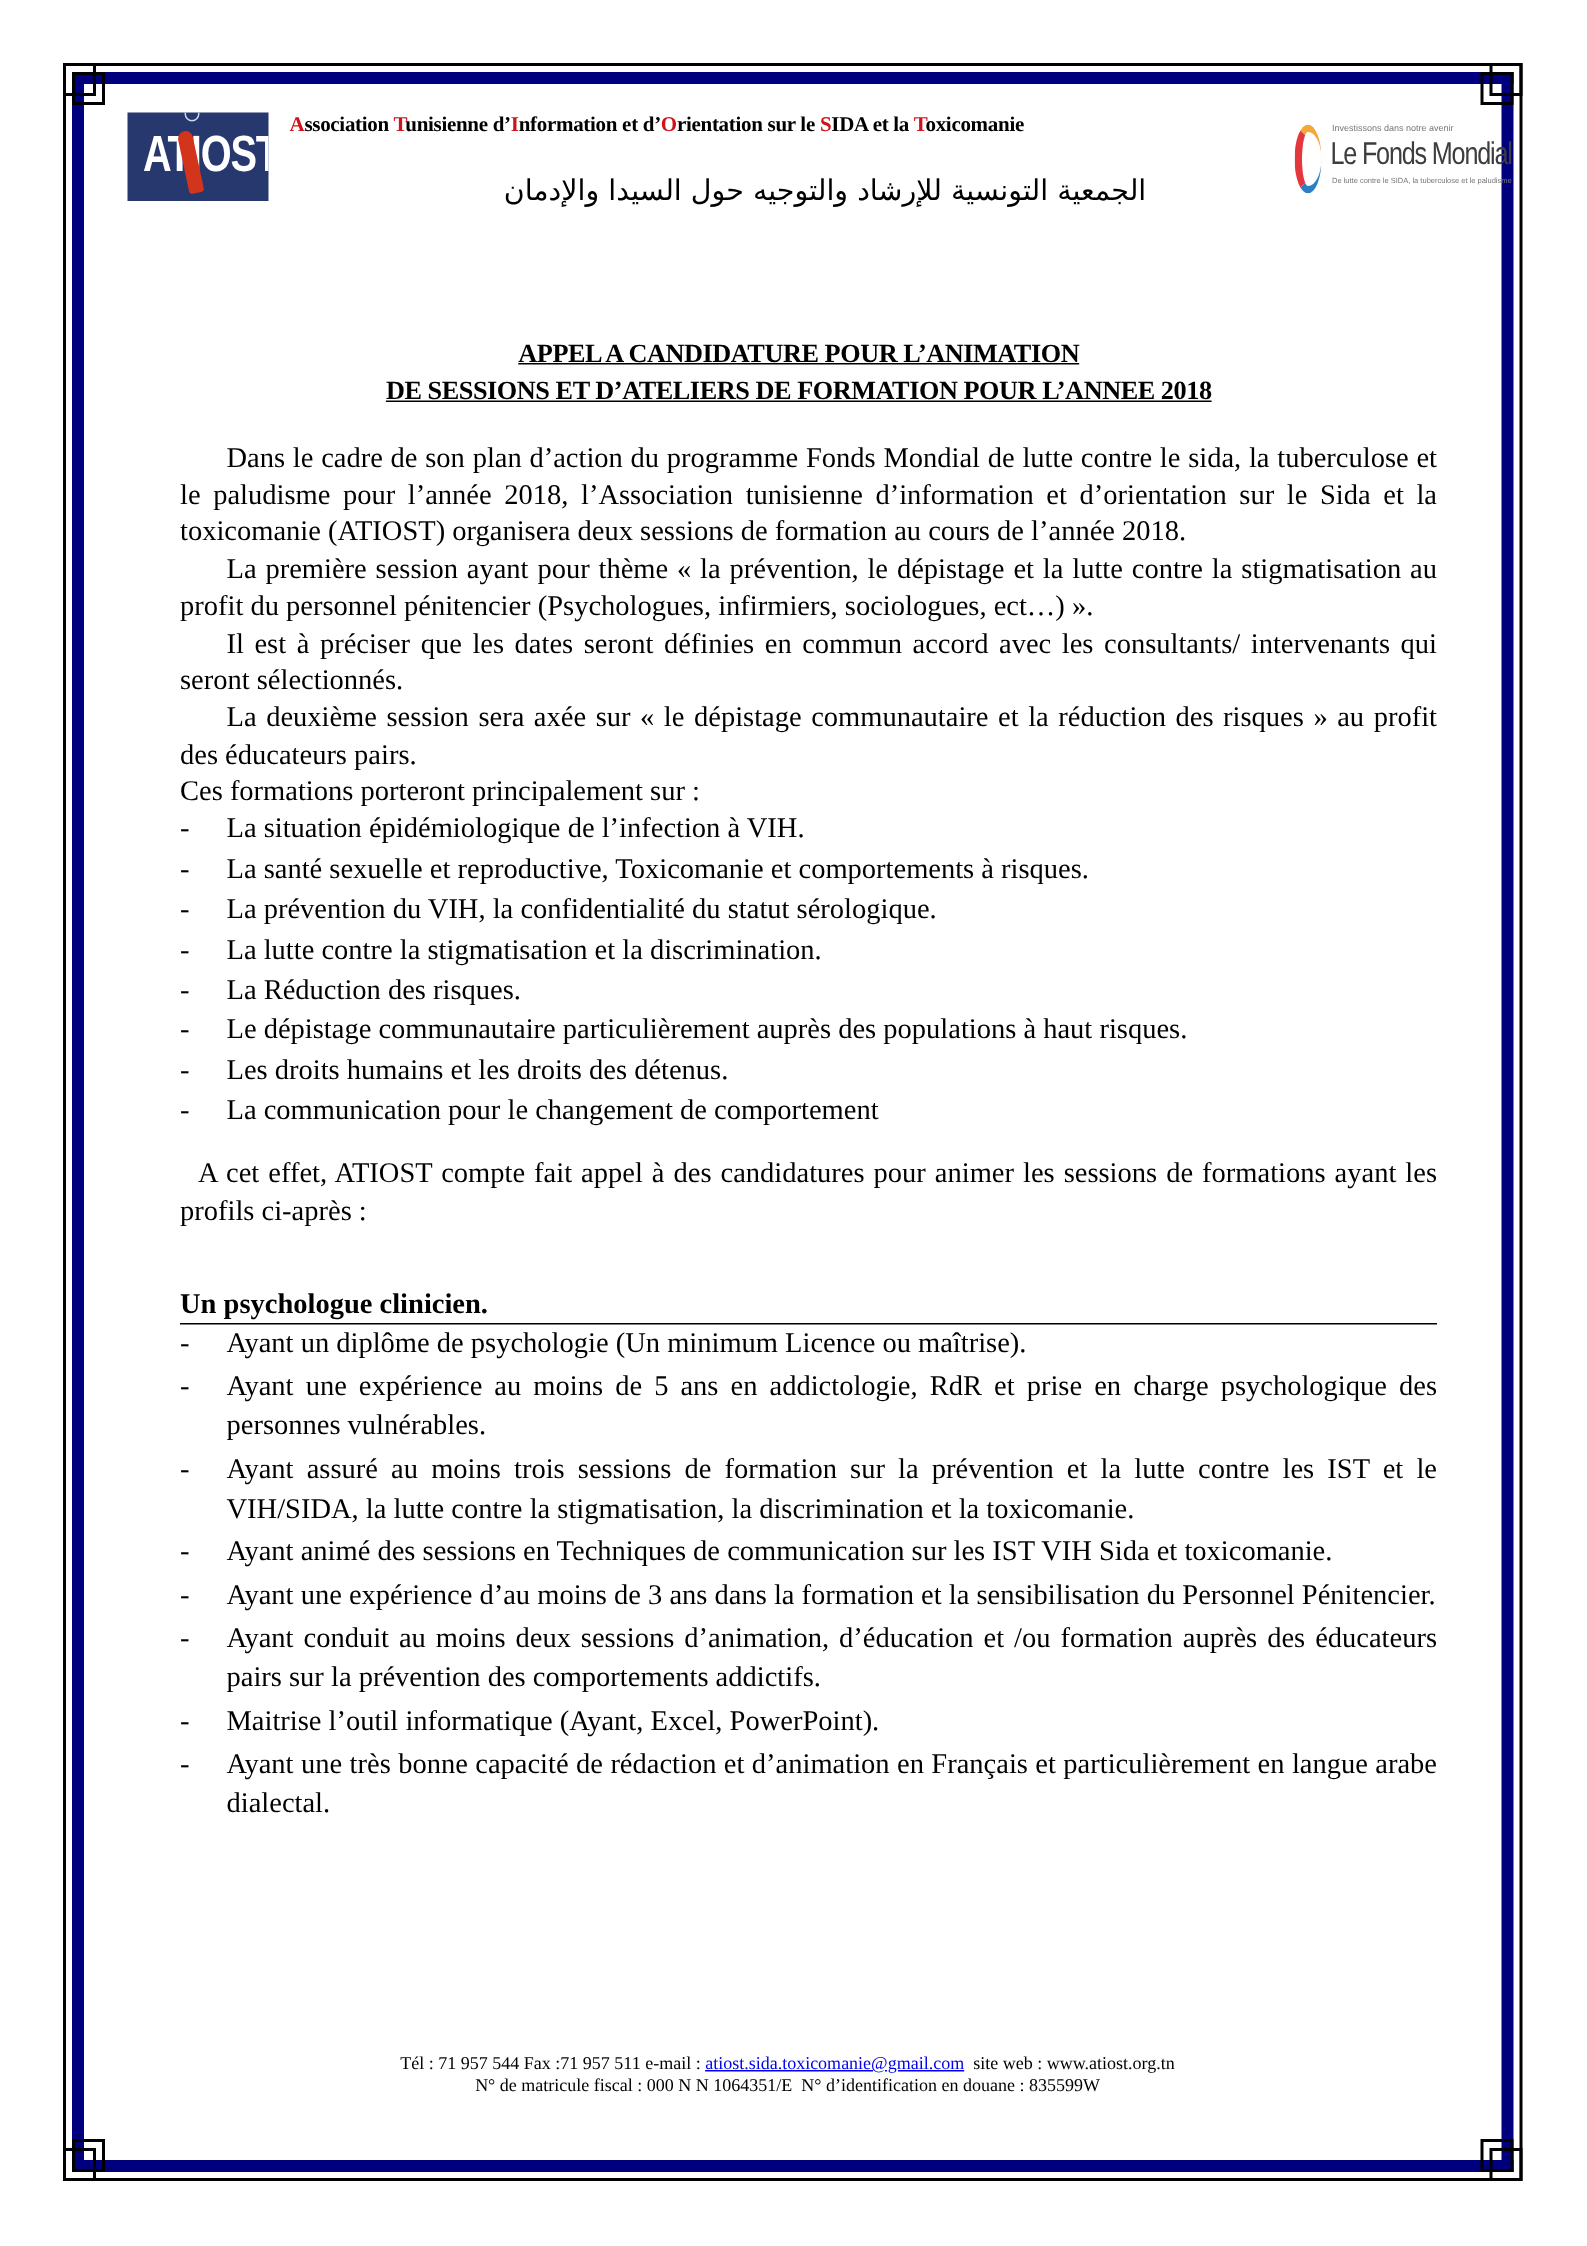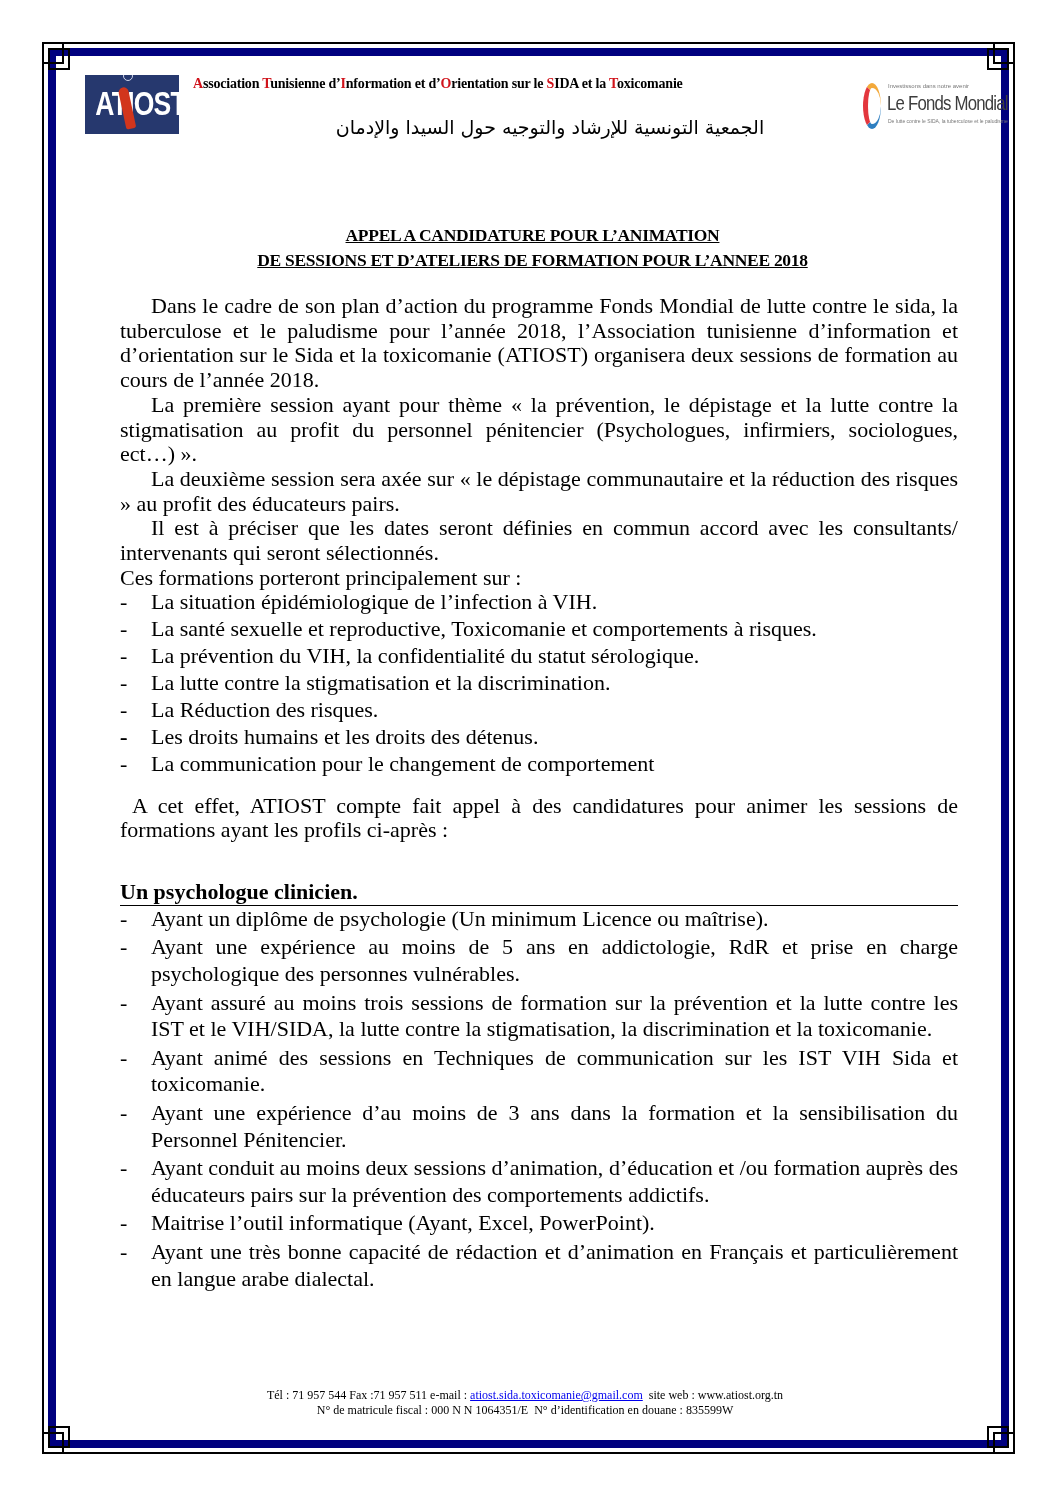--- a/index.html
+++ b/index.html
@@ -25,32 +25,32 @@
     .logo-fonds .tag1 { position: absolute; left: 28px; top: 8px; font-family: "Liberation Sans", sans-serif; font-size: 6px; color: #777; white-space: nowrap; }
     .logo-fonds .brand { position: absolute; left: 27px; top: 16px; font-family: "Liberation Sans", sans-serif; font-size: 21px; color: #3d3d3d; white-space: nowrap; letter-spacing: -1px; transform: scaleX(0.8); transform-origin: left; }
     .logo-fonds .tag2 { position: absolute; left: 28px; top: 43px; font-family: "Liberation Sans", sans-serif; font-size: 5px; color: #777; white-space: nowrap; }
 
     
     .title { position: absolute; left: 80px; width: 905px; text-align: center; font-weight: bold; font-size: 17.5px; letter-spacing: -0.3px; text-decoration: underline; }
     .title.l1 { top: 225px; }
     .title.l2 { top: 250px; }
 
     
-    .body { position: absolute; left: 120px; top: 294px; width: 838px; font-size: 22px; line-height: 24.7px; }
+    .body { position: absolute; left: 120px; top: 294px; width: 838px; font-size: 19px; line-height: 24.7px; }
     .para { margin: 0; text-align: justify; }
     .indent { text-indent: 31px; }
     .bullets { list-style: none; margin: 0; padding: 0; }
     .bullets li { position: relative; padding-left: 31px; margin: 0 0 2.2px 0; text-align: justify; }
     .bullets li .dash { position: absolute; left: 0; top: 0; }
     .gap { height: 15px; }
     .profile-heading { font-weight: bold; padding-bottom: 0; border-bottom: 1px solid #000; margin-top: 37px; margin-right: 0; }
     .profile-list li { line-height: 26.5px; }
 
     
-    .footer { position: absolute; left: 150px; top: 1368px; width: 750px; text-align: center; font-size: 12px; line-height: 15px; margin-top: 20px; }
+    .footer { position: absolute; left: 150px; top: 1368px; width: 750px; text-align: center; font-size: 12px; line-height: 15px; }
     .footer a { color: #0000ee; text-decoration: underline; }
   </style>
 </head>
 <body>
 
 <div>
 
   <div class="frame-blue" style="left:48px; top:48px; width:961px; height:8px;"></div>
   <div class="frame-blue" style="left:48px; top:1440px; width:961px; height:8px;"></div>
   <div class="frame-blue" style="left:48px; top:48px; width:8px; height:1400px;"></div>
@@ -90,31 +90,31 @@
     <div class="tag2">De lutte contre le SIDA, la tuberculose et le paludisme</div>
   </div>
 </div>
 
 <div class="title l1">APPEL A CANDIDATURE POUR L’ANIMATION</div>
 <div class="title l2">DE SESSIONS ET D’ATELIERS DE FORMATION POUR L’ANNEE 2018</div>
 
 <div class="body">
   <p class="para indent">Dans le cadre de son plan d’action du programme Fonds Mondial de lutte contre le sida, la tuberculose et le paludisme pour l’année 2018, l’Association tunisienne d’information et d’orientation sur le Sida et la toxicomanie (ATIOST) organisera deux sessions de formation au cours de l’année 2018.</p>
   <p class="para indent">La première session ayant pour thème « la prévention, le dépistage et la lutte contre la stigmatisation au profit du personnel pénitencier (Psychologues, infirmiers, sociologues, ect…) ».</p>
+  <p class="para indent">Il est à préciser que les dates seront définies en commun accord avec les consultants/ intervenants qui seront sélectionnés.</p>
   <p class="para indent">La deuxième session sera axée sur « le dépistage communautaire et la réduction des risques » au profit des éducateurs pairs.</p>
-  <p class="para indent">Il est à préciser que les dates seront définies en commun accord avec les consultants/ intervenants qui seront sélectionnés.</p>
   <p class="para">Ces formations porteront principalement sur :</p>
 
   <ul class="bullets">
     <li><span class="dash">-</span><span>La situation épidémiologique de l’infection à VIH.</span></li>
     <li><span class="dash">-</span><span>La santé sexuelle et reproductive, Toxicomanie et comportements à risques.</span></li>
     <li><span class="dash">-</span><span>La prévention du VIH, la confidentialité du statut sérologique.</span></li>
     <li><span class="dash">-</span><span>La lutte contre la stigmatisation et la discrimination.</span></li>
     <li><span class="dash">-</span><span>La Réduction des risques.</span></li>
-    <li><span class="dash">-</span></li>
+    <li><span class="dash">-</span><span>Le dépistage communautaire particulièrement auprès des populations à haut risques.</span></li>
     <li><span class="dash">-</span><span>Les droits humains et les droits des détenus.</span></li>
     <li><span class="dash">-</span><span>La communication pour le changement de comportement</span></li>
   </ul>
 
   <div class="gap"></div>
   <p class="para indent" style="text-indent:12px;">A cet effet, ATIOST compte fait appel à des candidatures pour animer les sessions de formations ayant les profils ci-après :</p>
 
   <div class="profile-heading">Un psychologue clinicien.</div>
 
   <ul class="bullets profile-list">

